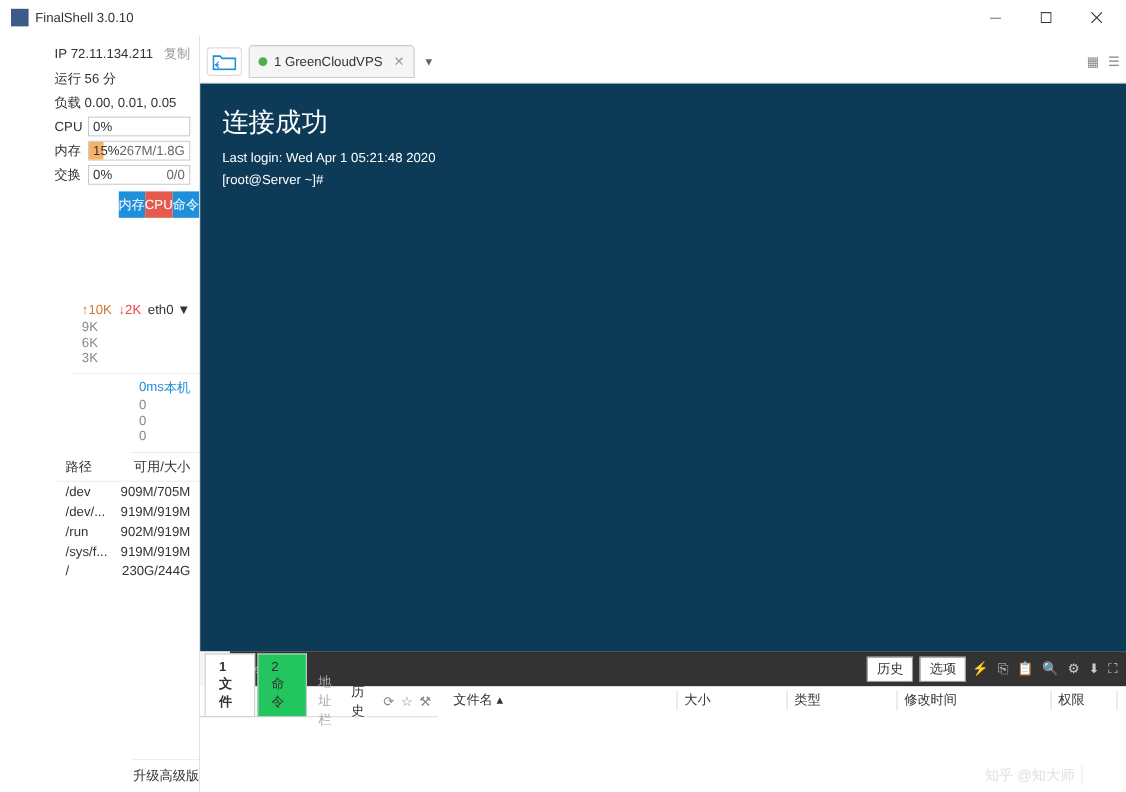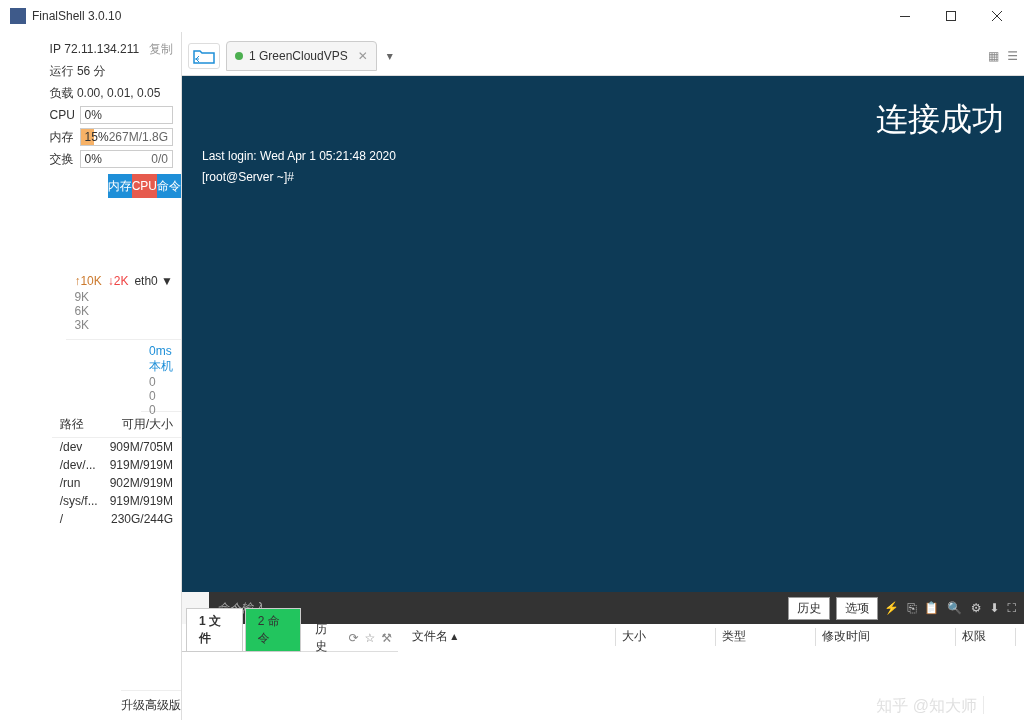--- a/index.html
+++ b/index.html
@@ -26,61 +26,61 @@
 .tabs3 .mem { background:#1e8fd8; }
 .tabs3 .cpu { background:#e65a4d; }
 .tabs3 .cmd { background:#1e8fd8; }
 .chartarea { height:72px; border-bottom:1px solid #eee; padding:4px 8px 0; }
 .nethdr { display:flex; align-items:center; color:#333; height:18px; gap:6px; }
 .up { color:#cc7a2e; }
 .dn { color:#ef4444; }
 .eth { margin-left:auto; color:#333; }
 .yscale { color:#888; line-height:14px; }
 .pingarea { height:72px; padding:4px 8px 0; border-bottom:1px solid #eee; }
-.pinghdr { display:flex;flex-direction:column; }
+.pinghdr { display:flex; }
 .pinghdr .ms { color:#1e8fd8; }
 .pinghdr .loc { margin-left:auto; color:#1e8fd8; }
 .disk { flex:1; overflow:hidden; }
 .dhdr { display:flex; padding:4px 8px; border-bottom:1px solid #eee; color:#333; }
 .dhdr div:first-child { width:50px; }
 .drow { display:flex; padding:2px 8px; color:#333; }
 .drow div:first-child { width:50px; }
 .drow div:last-child { margin-left:auto; }
 .upgrade { height:30px; display:flex; align-items:center; justify-content:center; color:#333; border-top:1px solid #eee; }
 .content { flex:1; display:flex; flex-direction:column; min-width:0; background:#f5f5f5; }
 .tabbar { height:44px; display:flex; align-items:center; background:#fff; padding:4px 6px 0; gap:6px; border-bottom:1px solid #ddd; }
 .folder { width:32px; height:26px; display:flex; align-items:center; justify-content:center; color:#1e8fd8; font-size:18px; border:1px solid #ddd; border-radius:3px; }
 .tab { height:30px; background:#f5f5f5; border:1px solid #ccc; border-radius:4px 4px 0 0; display:flex; align-items:center; padding:0 8px; gap:6px; color:#333; font-size:13px; }
 .tab .dot { width:8px; height:8px; border-radius:50%; background:#4caf50; }
 .tab .x { color:#999; margin-left:4px; }
 .tri { margin-left:4px; color:#666; }
 .viewctl { margin-left:auto; display:flex; gap:8px; color:#888; font-size:16px; }
 .terminal { flex:1; background:#0d3a56; color:#fff; font-family:Consolas,monospace; font-size:20px; padding:16px 20px; line-height:1.7; min-height:0; }
-.terminal .l1 { font-size:32px;text-align:right; }
+.terminal .l1 { font-size:24px; }
 .cmdbar { height:32px; background:#333; display:flex; align-items:center; padding:12px 8px; gap:6px;margin-left:27px; }
 .cmdinput { flex:1; color:#aaa; font-style:italic; }
 .cmdbtn { background:#fff; color:#333; padding:2px 8px; border:1px solid #999; }
 .toolicons { display:flex; gap:8px; color:#ccc; font-size:14px; align-items:center; }
 .bolt { color:#6fd86f; }
 .bottom { height:96px; background:#fff; display:flex; flex-direction:row; }
 .btabs { height:28px; display:flex; align-items:flex-end; padding-left:4px; gap:2px; border-bottom:1px solid #ccc; }
 .btab { padding:4px 12px; border:1px solid #ccc; border-bottom:none; background:#fff; font-weight:bold; color:#333; }
 .btab.inactive { font-weight:normal; background:#22c55e; }
 .addrbar { height:28px; display:flex; align-items:center; padding:0 6px; gap:6px; border-bottom:1px solid #ddd; }
 .addr { flex:1; color:#aaa; padding:2px 4px; }
 .hist { padding:2px 8px; color:#333; }
 .aicons { display:flex; gap:6px; color:#888; font-size:13px; }
 .fhdr { flex:1; display:flex; align-items:flex-start; padding:4px 8px; color:#333; position:relative; }
 .fhdr div { border-right:1px solid #ddd; padding:0 6px; height:18px; }
 .fc1 { width:210px; }
 .fc2 { width:100px; }
 .fc3 { width:100px; }
 .fc4 { width:140px; }
 .fc5 { width:60px; }
-.wm { position:absolute; right:40px; bottom:6px; color:#ccc; font-size:16px; opacity:.6; }
+.wm { position:absolute; right:40px; bottom:6px; color:#ccc; font-size:13px; opacity:.6; }
 svg { display:block; }
 </style>
 </head>
 <body>
 
 <div class="titlebar">
   <div class="logo"></div>
   <div class="title">FinalShell 3.0.10</div>
   <div class="winctl">
     <div>
@@ -237,20 +237,21 @@
         <span>⛶</span>
       </div>
     </div>
 
     <div class="bottom">
       <div class="btabs">
         <div class="btab">1 文件</div>
         <div class="btab inactive">2 命令</div>
       </div>
       <div class="addrbar">
+        <div class="addr">地址栏</div>
         <div class="hist">历史</div>
         <div class="aicons">
           <span>⟳</span>
           <span>☆</span>
           <span>⚒</span>
         </div>
       </div>
       <div class="fhdr">
         <div class="fc1"><span>文件名</span> <span>▴</span></div>
         <div class="fc2">大小</div>

